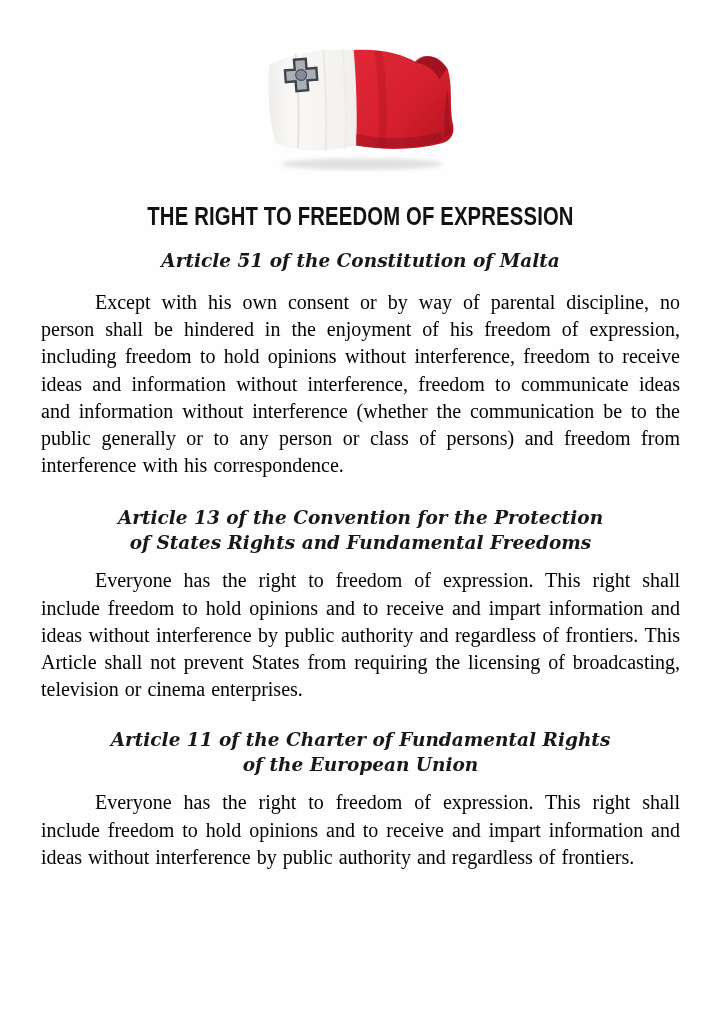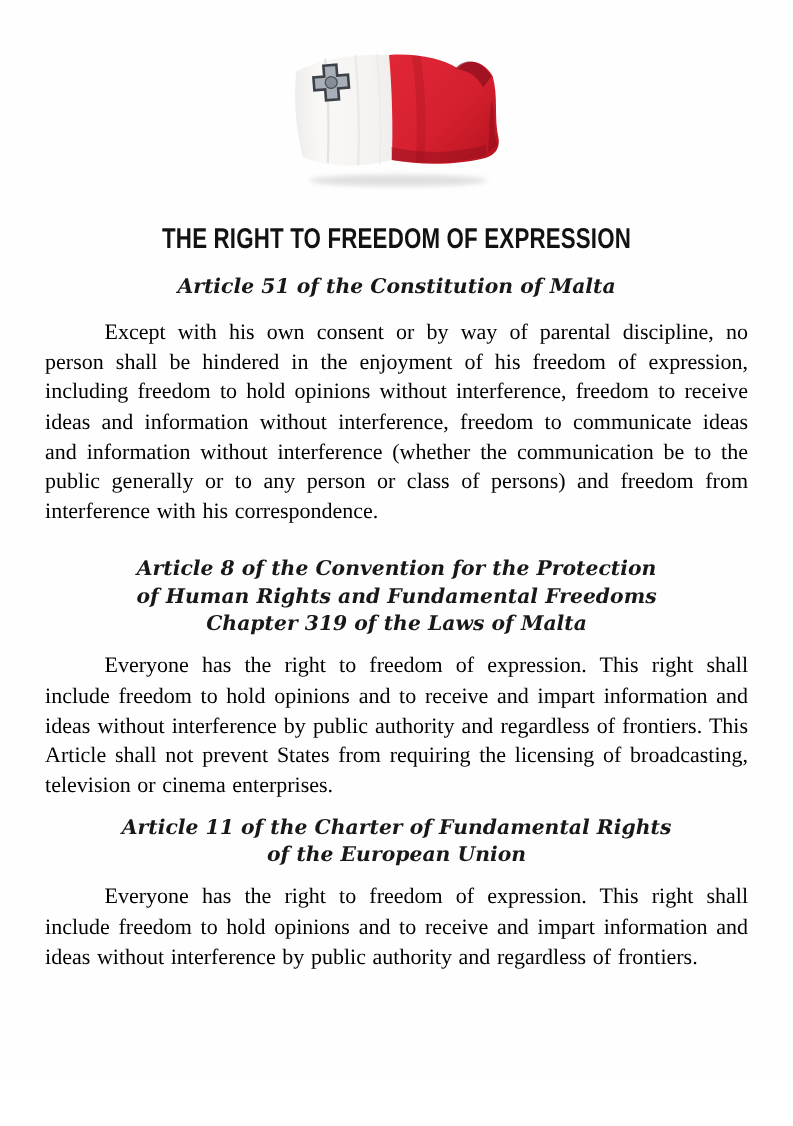--- a/index.html
+++ b/index.html
@@ -39,21 +39,21 @@
     font-style: italic;
     font-size: 18.5px;
     line-height: 25px;
     text-align: center;
     color: #181818;
     margin: 0 40px;
   }
   .heading .hline { display: block; }
   .sec1-heading { margin-top: 17px; }
   .sec2-heading { margin-top: 26px; }
-  .sec3-heading { margin-top: 12px; text-align: center; }
+  .sec3-heading { margin-top: 24px; text-align: center; }
   .body-par {
     margin: 0 41px;
     font-size: 20px;
     line-height: 27.2px;
     text-align: justify;
     text-indent: 54px;
     color: #000000;
     word-spacing: 1px;
   }
   .sec1-body { margin-top: 16px; }
@@ -116,23 +116,22 @@
 
   <section>
     <h2 class="heading sec1-heading">
       <span class="hline">Article 51 of the Constitution of Malta</span>
     </h2>
     <p class="body-par sec1-body">Except with his own consent or by way of parental discipline, no person shall be hindered in the enjoyment of his freedom of expression, including freedom to hold opinions without interference, freedom to receive ideas and information without interference, freedom to communicate ideas and information without interference (whether the communication be to the public generally or to any person or class of persons) and freedom from interference with his correspondence.</p>
   </section>
 
   <section>
     <h2 class="heading sec2-heading">
-      <span class="hline">Article 8 of the Convention for the Protection</span>
-      <span class="hline">of Human Rights and Fundamental Freedoms</span>
-      <span class="hline">Chapter 319 of the Laws of Malta</span>
+      <span class="hline">Article 13 of the Convention for the Protection</span>
+      <span class="hline">of States Rights and Fundamental Freedoms</span>
     </h2>
     <p class="body-par sec2-body">Everyone has the right to freedom of expression. This right shall include freedom to hold opinions and to receive and impart information and ideas without interference by public authority and regardless of frontiers. This Article shall not prevent States from requiring the licensing of broadcasting, television or cinema enterprises.</p>
   </section>
 
   <section>
     <h2 class="heading sec3-heading">
       <span class="hline">Article 11 of the Charter of Fundamental Rights</span>
       <span class="hline">of the European Union</span>
     </h2>
     <p class="body-par sec3-body">Everyone has the right to freedom of expression. This right shall include freedom to hold opinions and to receive and impart information and ideas without interference by public authority and regardless of frontiers.</p>

